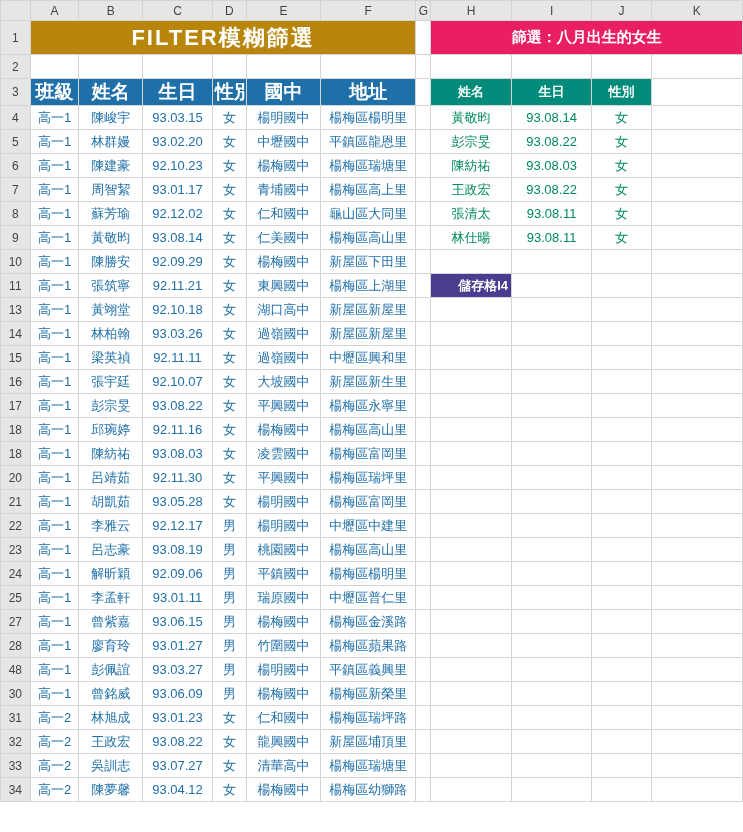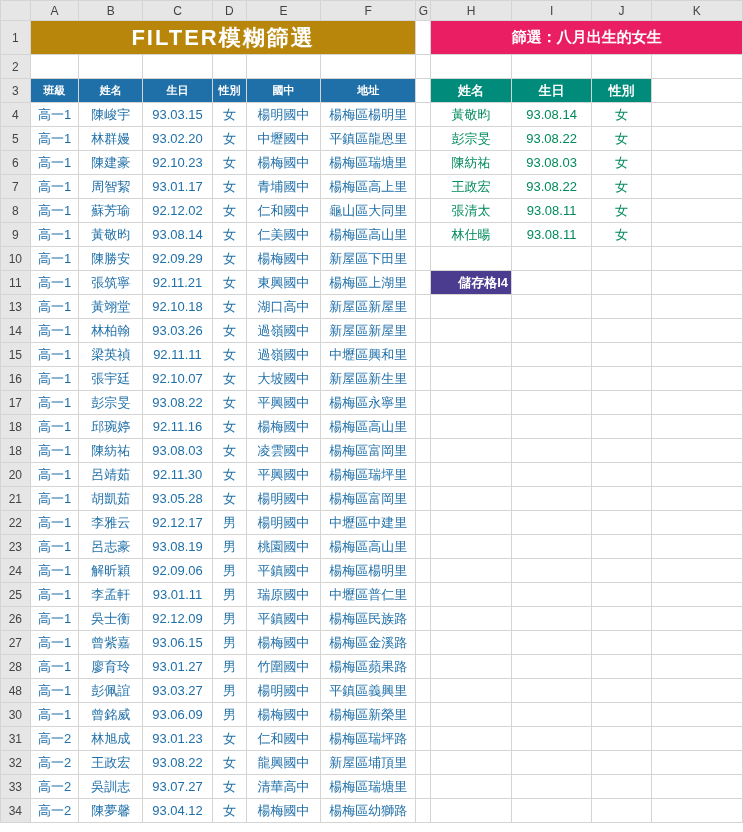--- a/index.html
+++ b/index.html
@@ -52,21 +52,21 @@
   }
   .title-right {
     background: #e91e63;
     color: #ffffff;
     font-size: 15px;
     font-weight: bold;
   }
   .hdr-blue {
     background: #1f6fa8;
     color: #fff;
-    font-size: 11px;
+    font-size: 19px;
     font-weight: bold;
   }
   .hdr-teal {
     background: #008b7a;
     color: #fff;
     font-size: 13px;
     font-weight: bold;
   }
   .data-blue { color: #1f6fa8; }
   .data-green { color: #008b5a; }
@@ -447,34 +447,20 @@
           <td class="data-blue">男</td>
           <td class="data-blue">瑞原國中</td>
           <td class="data-blue">中壢區普仁里</td>
           <td class="empty"></td>
           <td class="empty"></td>
           <td class="empty"></td>
           <td class="empty"></td>
           <td class="empty"></td>
         </tr>
         <tr>
-          <td class="row-hdr">26</td>
-          <td class="data-blue">高一1</td>
-          <td class="data-blue">吳士衡</td>
-          <td class="data-blue">92.12.09</td>
-          <td class="data-blue">男</td>
-          <td class="data-blue">平鎮國中</td>
-          <td class="data-blue">楊梅區民族路</td>
-          <td class="empty"></td>
-          <td class="empty"></td>
-          <td class="empty"></td>
-          <td class="empty"></td>
-          <td class="empty"></td>
-        </tr>
-        <tr>
           <td class="row-hdr">27</td>
           <td class="data-blue">高一1</td>
           <td class="data-blue">曾紫嘉</td>
           <td class="data-blue">93.06.15</td>
           <td class="data-blue">男</td>
           <td class="data-blue">楊梅國中</td>
           <td class="data-blue">楊梅區金溪路</td>
           <td class="empty"></td>
           <td class="empty"></td>
           <td class="empty"></td>

